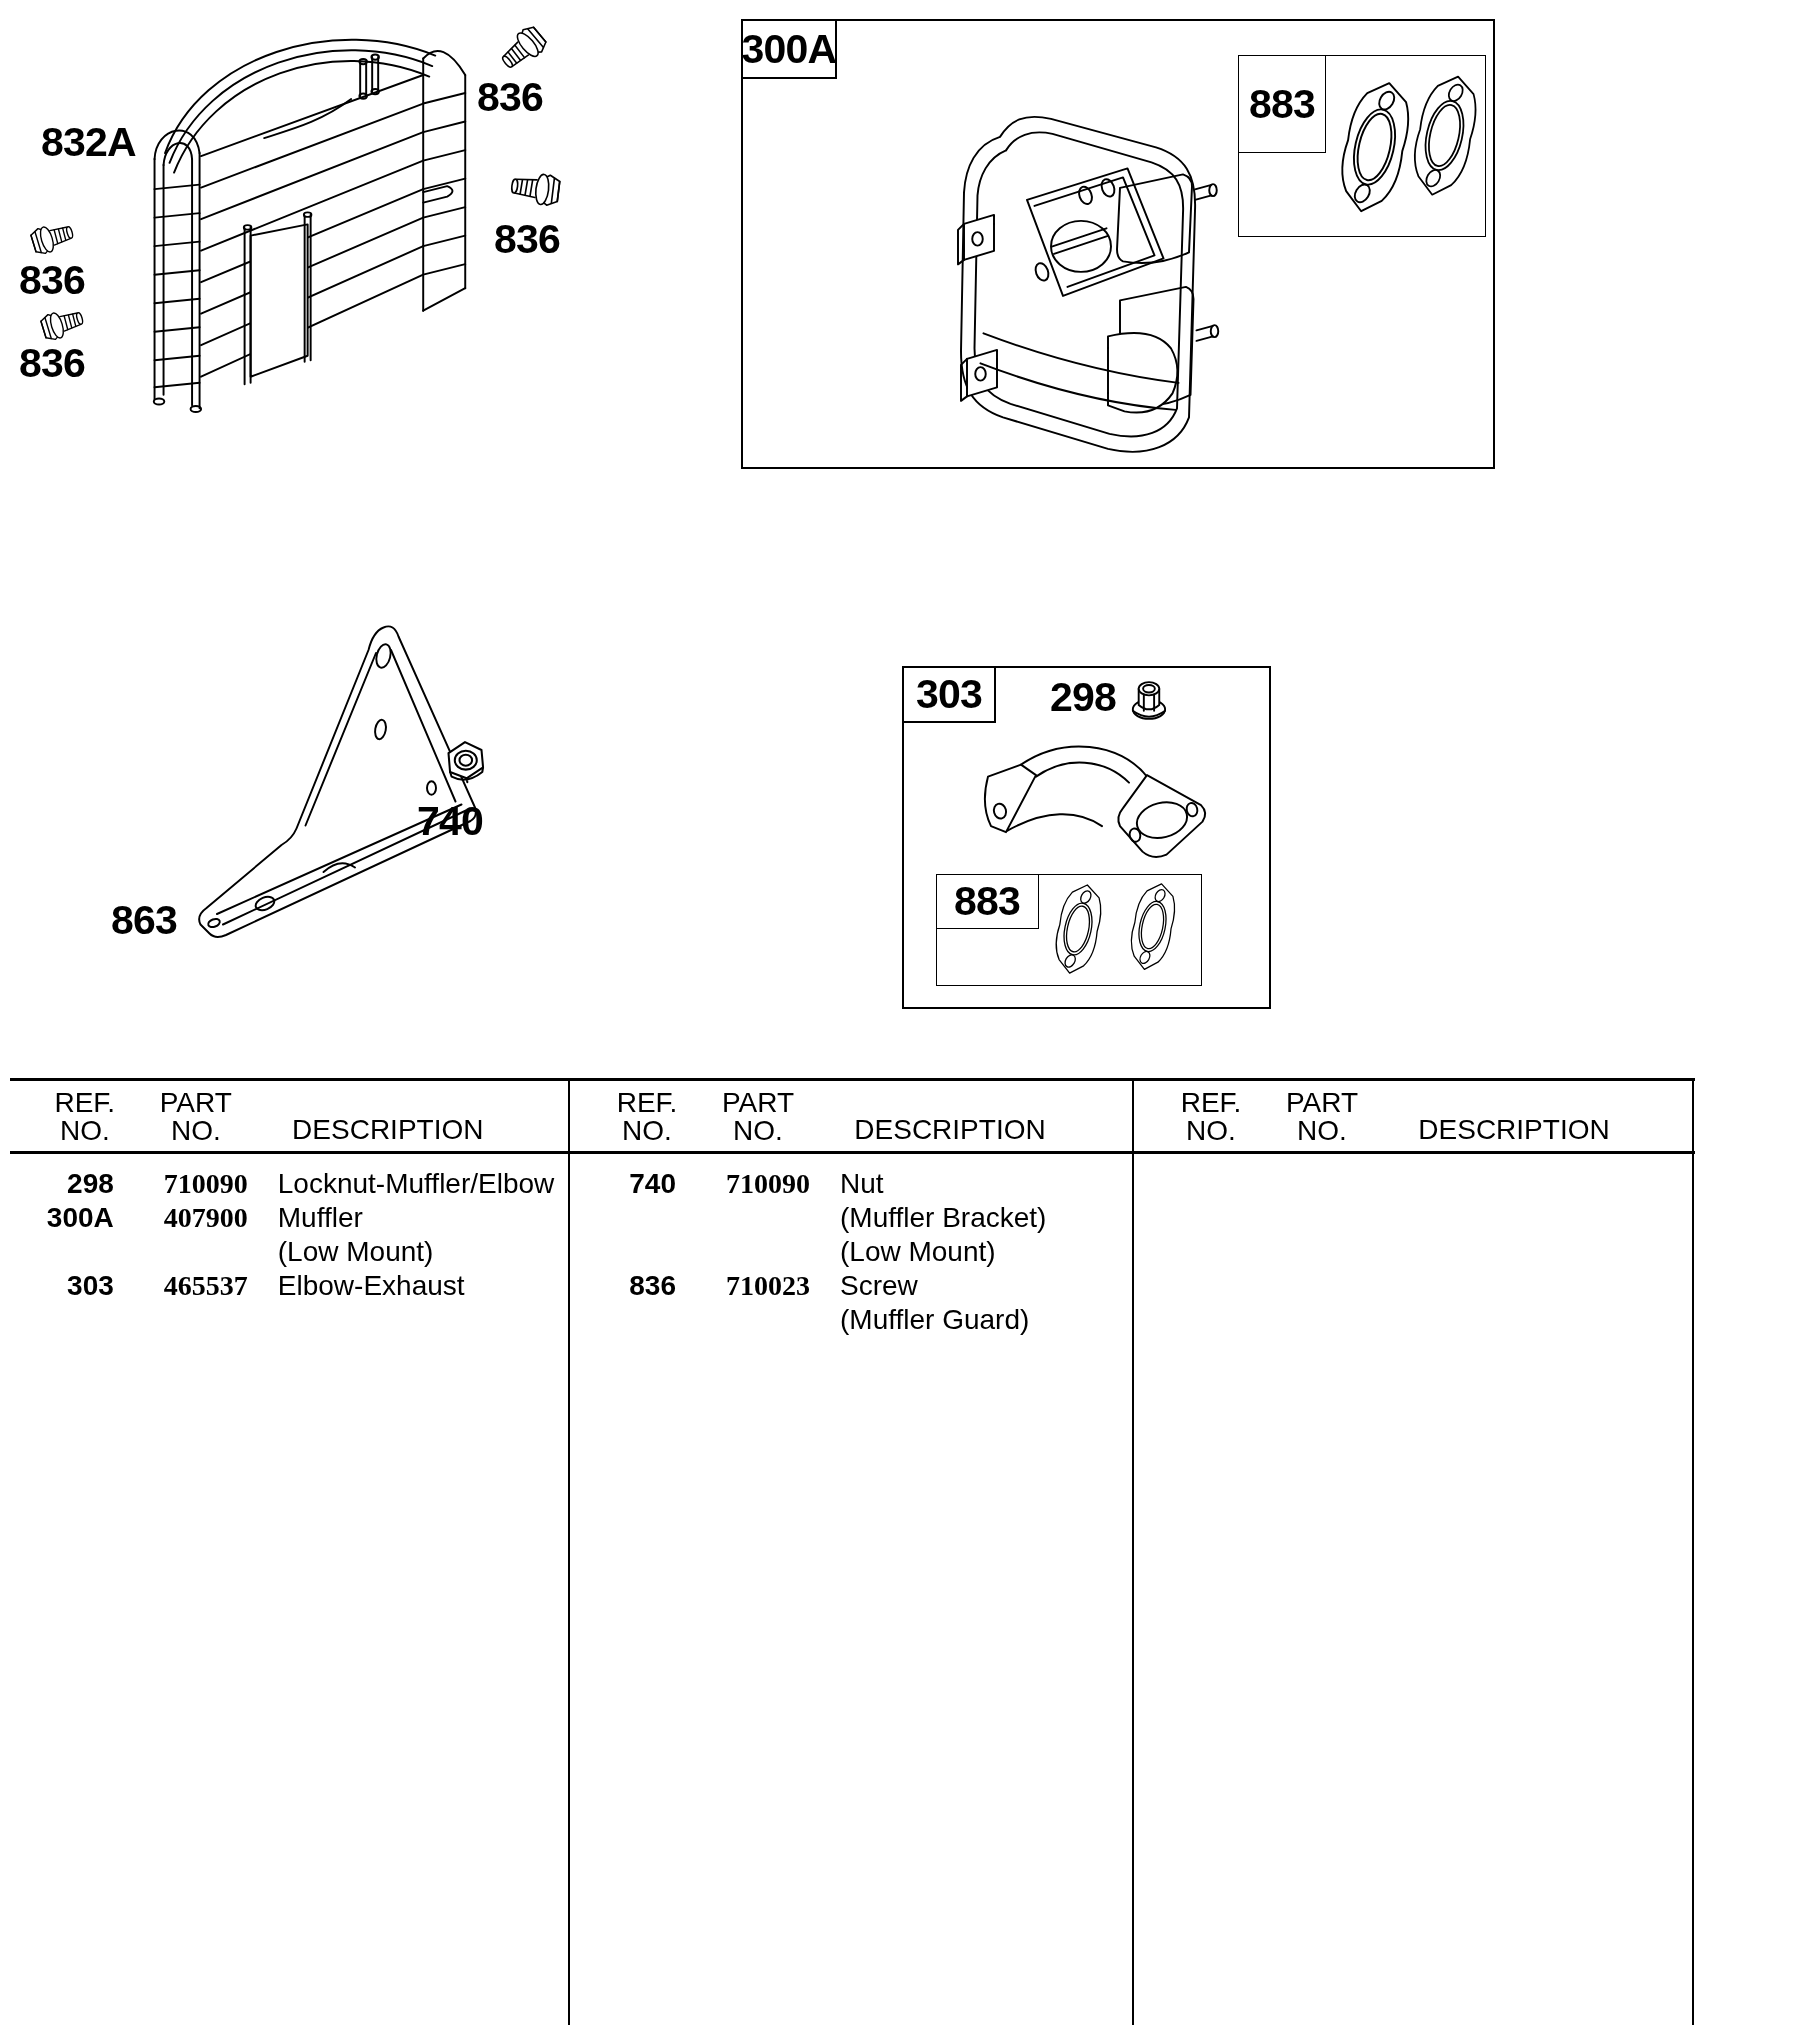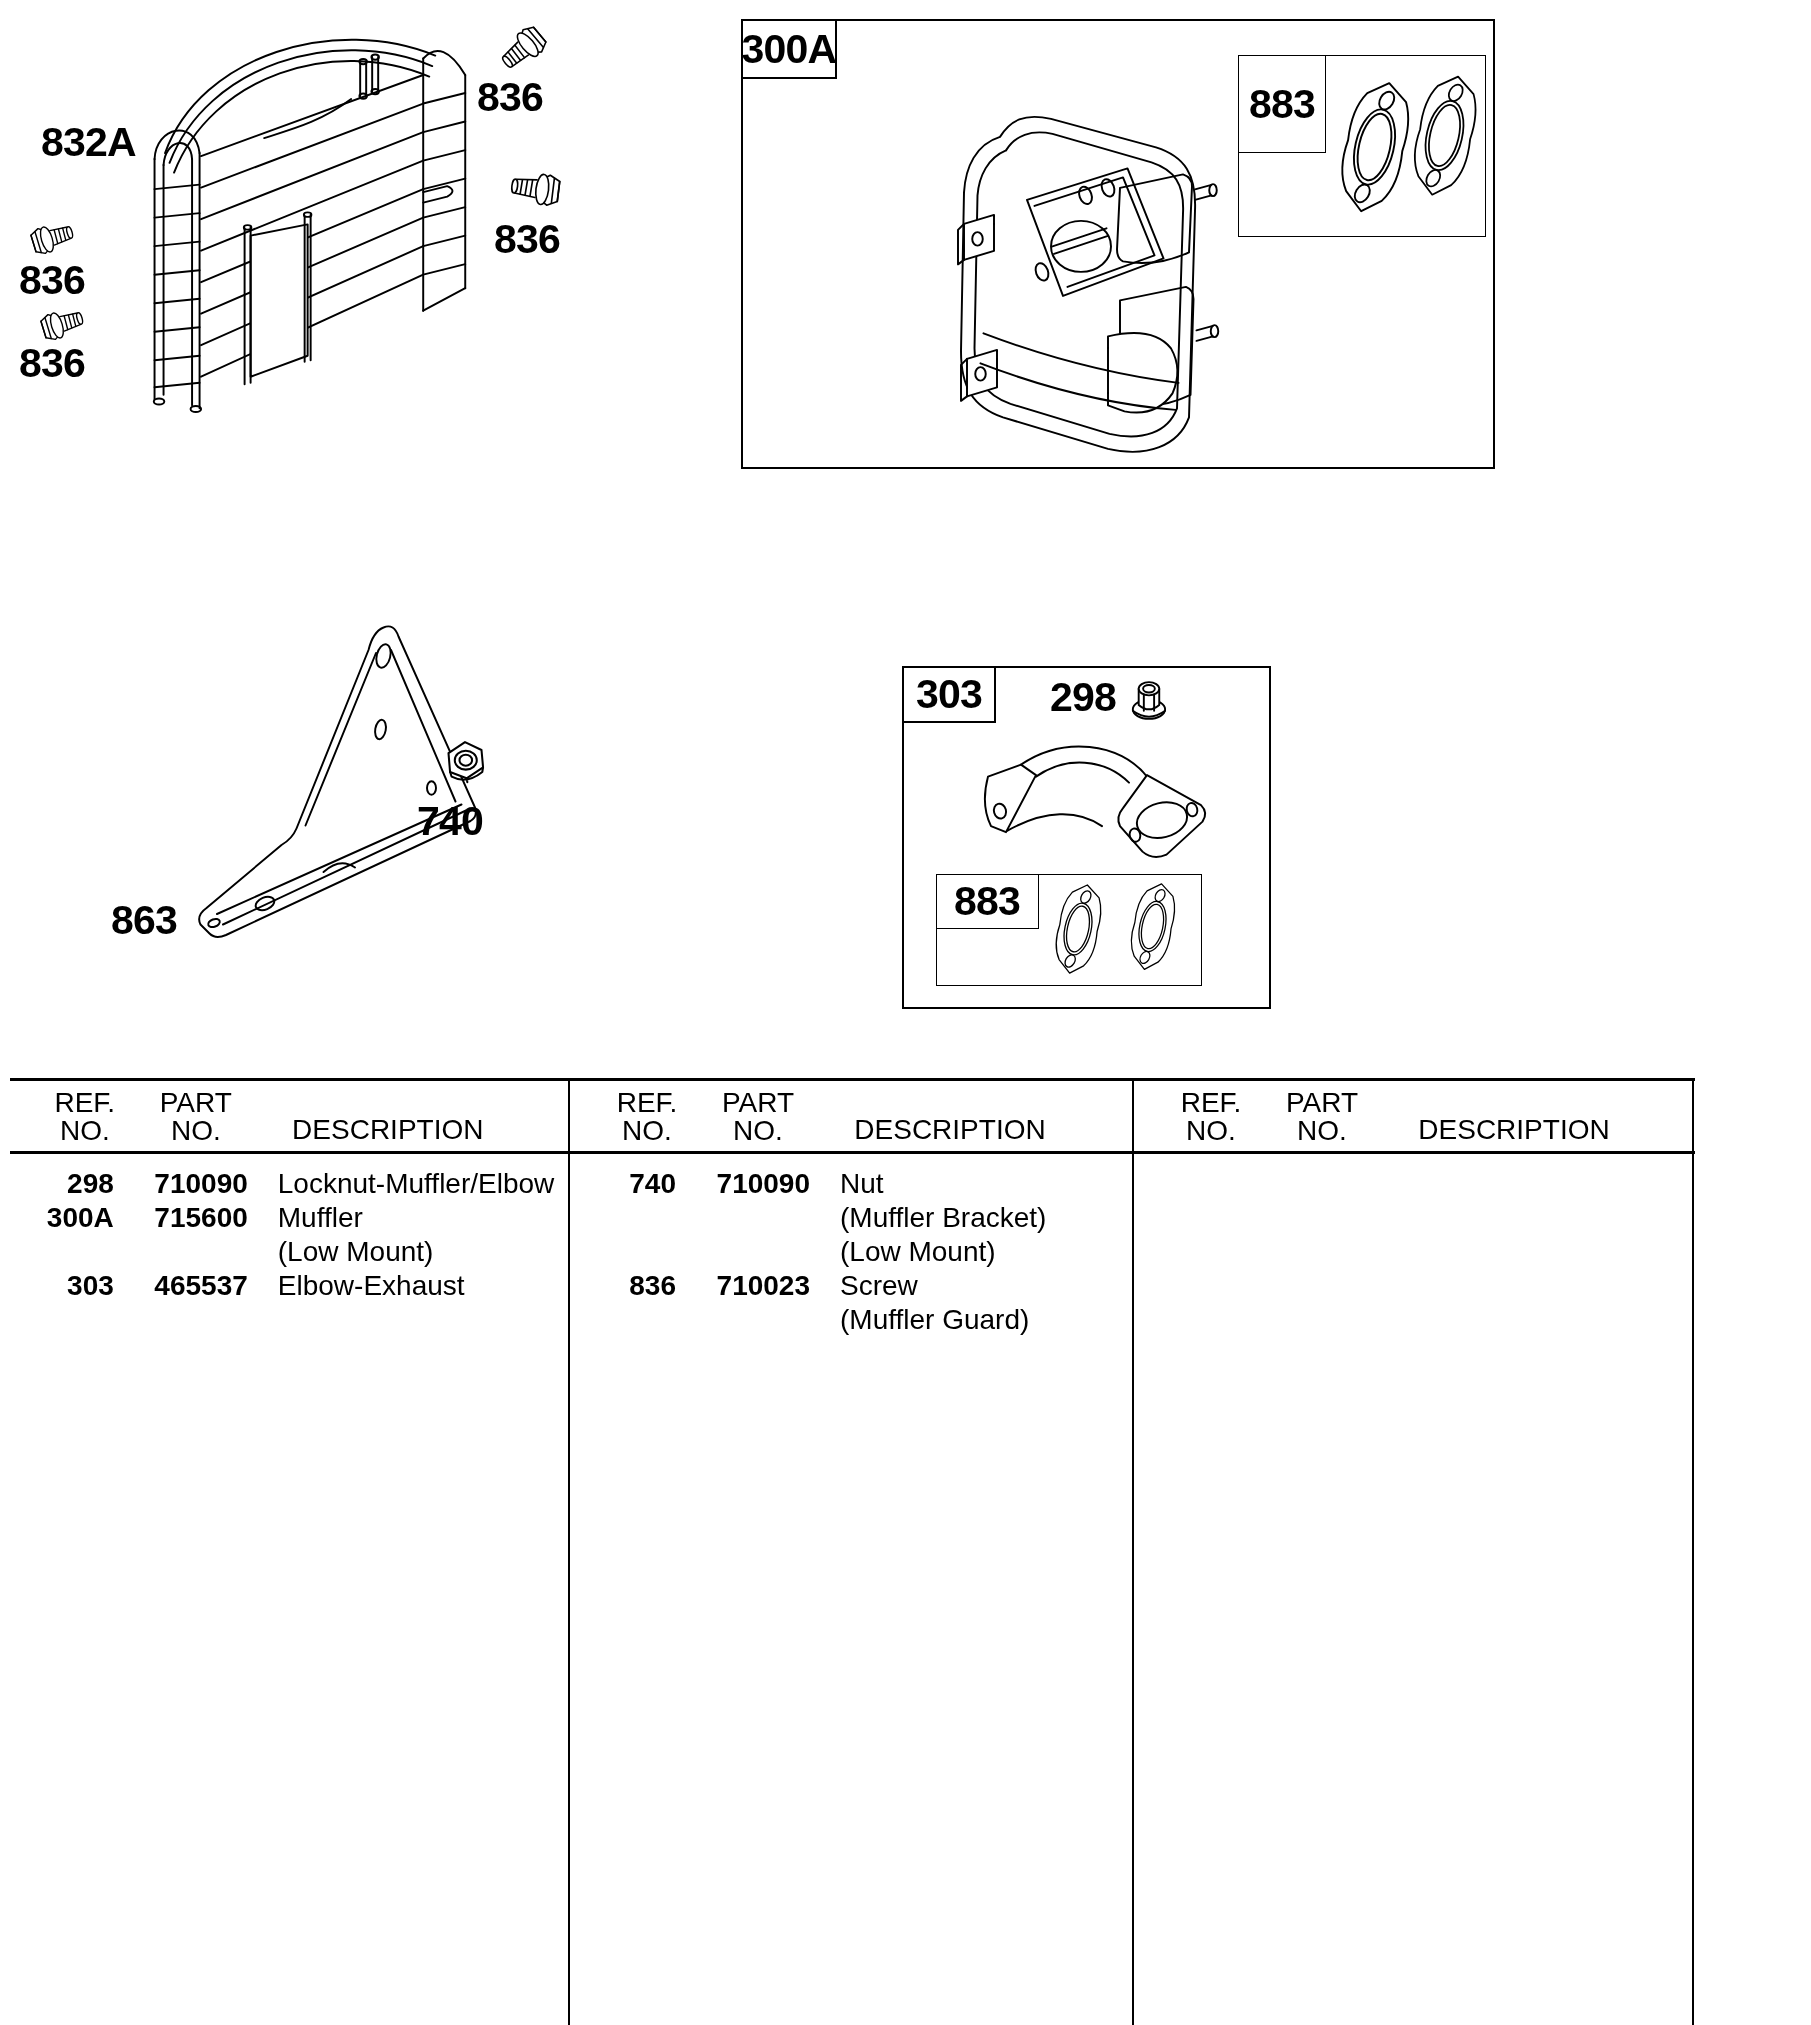--- a/index.html
+++ b/index.html
@@ -30,21 +30,21 @@
   
   .rule { position:absolute; background:#000; }
   .tgroup { position:absolute; top:1078px; width:558px; font-size:28px; }
   .thead { position:absolute; text-align:center; line-height:28px; white-space:pre-line; }
   .h-ref  { left:15px;  top:10.5px; width:120px; }
   .h-part { left:126px; top:10.5px; width:120px; }
   .h-desc { left:269px; top:38px; width:218px;text-align:center; }
   .tlines { position:absolute; left:0; top:89px; width:100%; }
   .tline { height:34px; line-height:34px; white-space:nowrap; }
   .ref  { display:inline-block; width:104px; text-align:right; font-weight:bold; }
-  .part { display:inline-block; width:134px; text-align:right; font-weight:bold; }
+  .part { display:inline-block; width:134px; text-align:right; font-weight:bold;font-family:Liberation Serif, serif; }
   .desc { margin-left:30px; }
 </style>
 </head>
 <body>
 
 <div id="page">
 
   <svg width="0" height="0" style="position:absolute" aria-hidden="true">
     <defs>
       <g id="sym-bolt">
@@ -227,21 +227,21 @@
   <div class="rule" style="left:1692px; top:1078px; width:2.3px; height:947px;"></div>
 
   <div class="tgroup" style="left:9.8px;">
     <div class="thead h-ref">REF.
 NO.</div>
     <div class="thead h-part">PART
 NO.</div>
     <div class="thead h-desc">DESCRIPTION</div>
     <div class="tlines">
       <div class="tline"><span class="ref">298</span><span class="part">710090</span><span class="desc">Locknut-Muffler/Elbow</span></div>
-      <div class="tline"><span class="ref">300A</span><span class="part">715600</span><span class="desc">Muffler</span></div>
+      <div class="tline"><span class="ref">300A</span><span class="part">407900</span><span class="desc">Muffler</span></div>
       <div class="tline"><span class="ref"></span><span class="part"></span><span class="desc">(Low Mount)</span></div>
       <div class="tline"><span class="ref">303</span><span class="part">465537</span><span class="desc">Elbow-Exhaust</span></div>
     </div>
   </div>
 
   <div class="tgroup" style="left:572px;">
     <div class="thead h-ref">REF.
 NO.</div>
     <div class="thead h-part">PART
 NO.</div>

